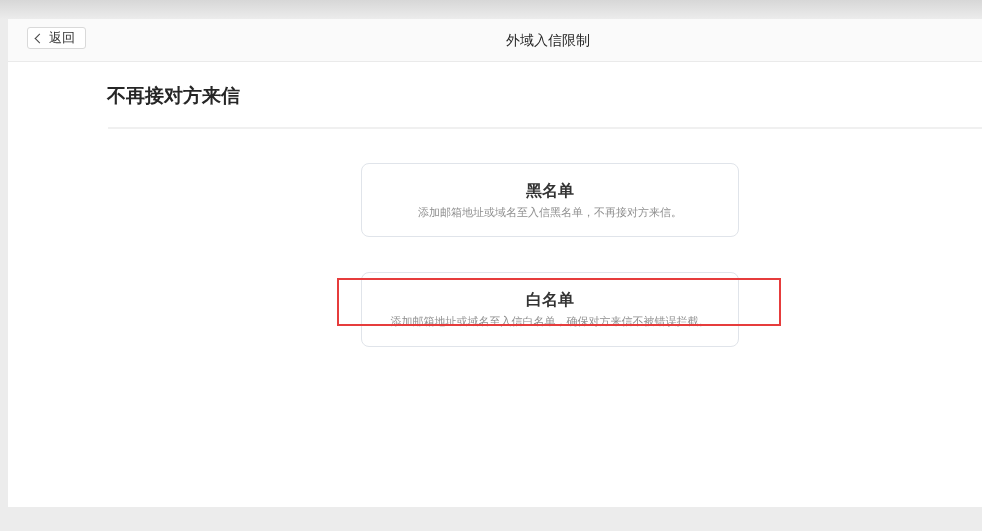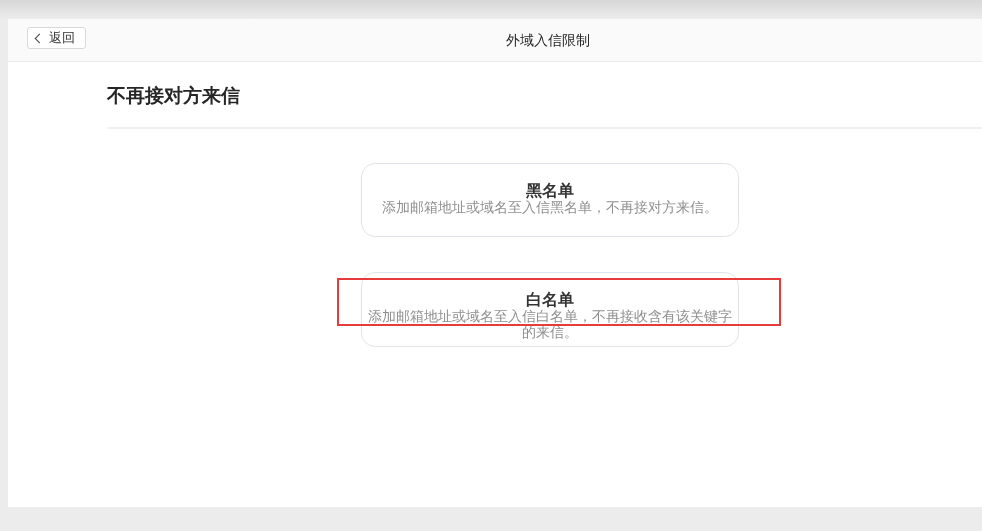--- a/index.html
+++ b/index.html
@@ -52,34 +52,35 @@
     line-height: 24px;
   }
   .section-divider {
     position: absolute; left: 100px; right: 0; top: 108px; height: 2px;
     background: #f0f0f0;
   }
   .option-card {
     position: absolute; left: 353px; width: 378px; height: 75px;
     background: #fff;
     border: 1px solid #e0e4ea;
-    border-radius: 14px;
+    border-radius: 8px;
     text-align: center;
     cursor: pointer;
   }
   .card-1 { top: 144px; height: 74px; }
   .card-2 { top: 253px; }
   .card-3 { top: 368px; }
   .card-title {
     margin-top: 18px;
     font-size: 16px; font-weight: bold; color: #333;
     line-height: 17px;
   }
   .card-desc {
-    font-size: 14px; color: #8f8f8f;
+    margin-top: 5px;
+    font-size: 11px; color: #8f8f8f;
     line-height: 16px;
     letter-spacing: 0;
   }
   .annotation-rect {
     position: absolute; left: 337px; top: 278px; width: 444px; height: 48px;
     border: 2px solid #e63c3c;
     pointer-events: none;
     z-index: 5;
     background: transparent;
   }
@@ -102,19 +103,19 @@
   <div class="section-heading">不再接对方来信</div>
   <div class="section-divider"></div>
 
   <div class="option-card card-1">
     <div class="card-title">黑名单</div>
     <div class="card-desc">添加邮箱地址或域名至入信黑名单，不再接对方来信。</div>
   </div>
 
   <div class="option-card card-2">
     <div class="card-title">白名单</div>
-    <div class="card-desc">添加邮箱地址或域名至入信白名单，不再接收含有该关键字的来信。</div>
+    <div class="card-desc">添加邮箱地址或域名至入信白名单，确保对方来信不被错误拦截。</div>
   </div>
 
 
 </div>
 
 <div class="annotation-rect"></div>
 
 </body></html>

